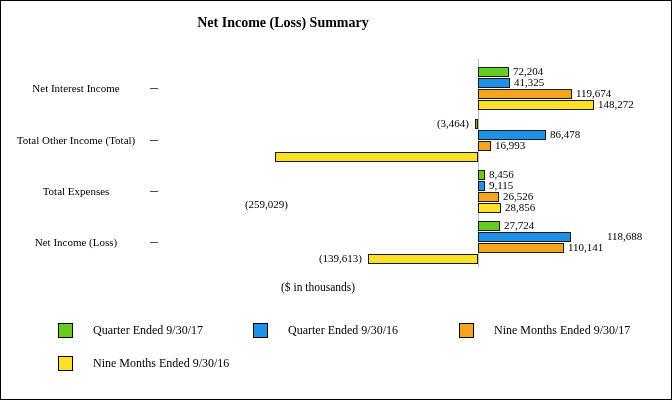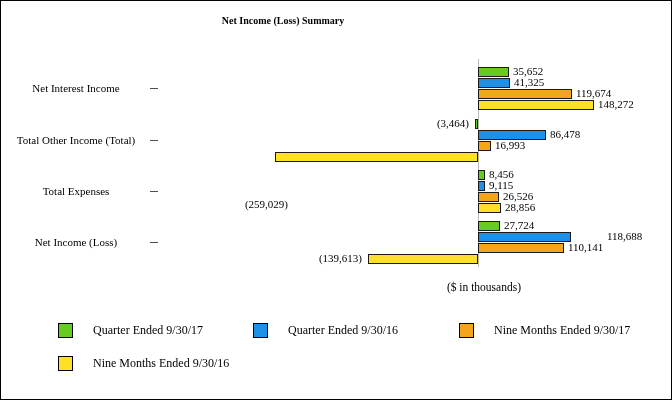--- a/index.html
+++ b/index.html
@@ -16,30 +16,30 @@
     border: 1px solid #000000;
     background: #ffffff;
     overflow: hidden;
   }
   .chart-title {
     position: absolute;
     top: 14px;
     left: 0;
     width: 564px;
     text-align: center;
-    font-size: 10px;
+    font-size: 14px;
     font-weight: bold;
     color: #000000;
   }
   .axis-note {
     position: absolute;
     top: 280px;
     left: 280px;
     width: 240px;
-    text-align: right;
+    text-align: left;
     font-size: 11.5px;
     color: #000000;
   }
   .zero-line {
     position: absolute;
     width: 1px;
     background: #b9b9b9;
   }
   .bar {
     position: absolute;
@@ -88,21 +88,21 @@
 <body>
 
 <div class="frame">
   <div class="chart-title">Net Income (Loss) Summary</div>
 
   <div id="plot">
       <div class="zero-line" style="left: 477px; top: 58px; height: 208px;"></div>
       <div class="category-label" style="top: 81px;">Net Interest Income</div>
       <div class="tick-mark" style="left: 149px; top: 87px;"></div>
       <div class="bar" style="top: 66px; height: 10px; background: rgb(102, 204, 34); left: 477px; width: 31px;"></div>
-      <div class="value-label" style="top: 65px; left: 512px;">35,652</div>
+      <div class="value-label" style="top: 65px; left: 512px;">72,204</div>
       <div class="bar" style="top: 77px; height: 10px; background: rgb(30, 144, 232); left: 477px; width: 32px;"></div>
       <div class="value-label" style="top: 76px; left: 513px;">41,325</div>
       <div class="bar" style="top: 88px; height: 10px; background: rgb(245, 164, 30); left: 477px; width: 94px;"></div>
       <div class="value-label" style="top: 87px; left: 575px;">119,674</div>
       <div class="bar" style="top: 99px; height: 10px; background: rgb(255, 224, 39); left: 477px; width: 116px;"></div>
       <div class="value-label" style="top: 98px; left: 597px;">148,272</div>
       <div class="category-label" style="top: 133px;">Total Other Income (Total)</div>
       <div class="tick-mark" style="left: 149px; top: 139px;"></div>
       <div class="bar" style="top: 118px; height: 10px; background: rgb(102, 204, 34); left: 474px; width: 3px;"></div>
       <div class="value-label" style="top: 117px; right: 202px;">(3,464)</div>

